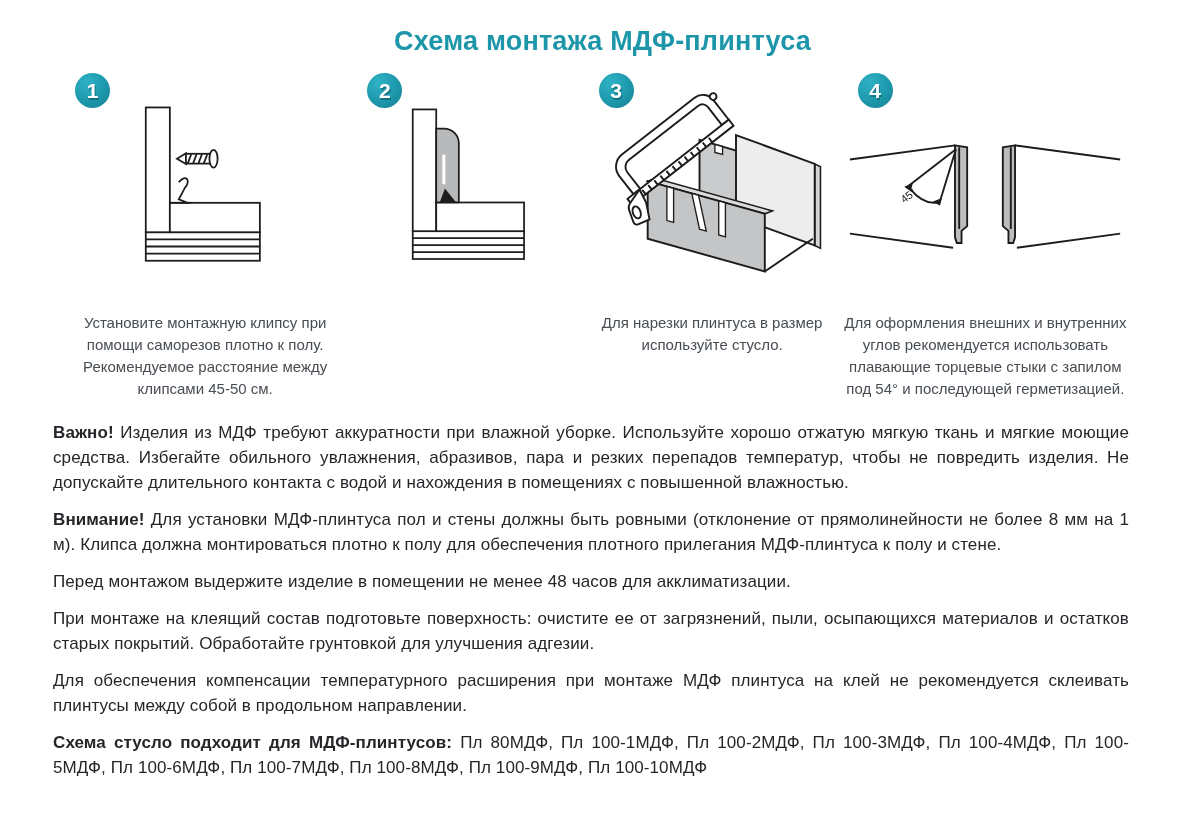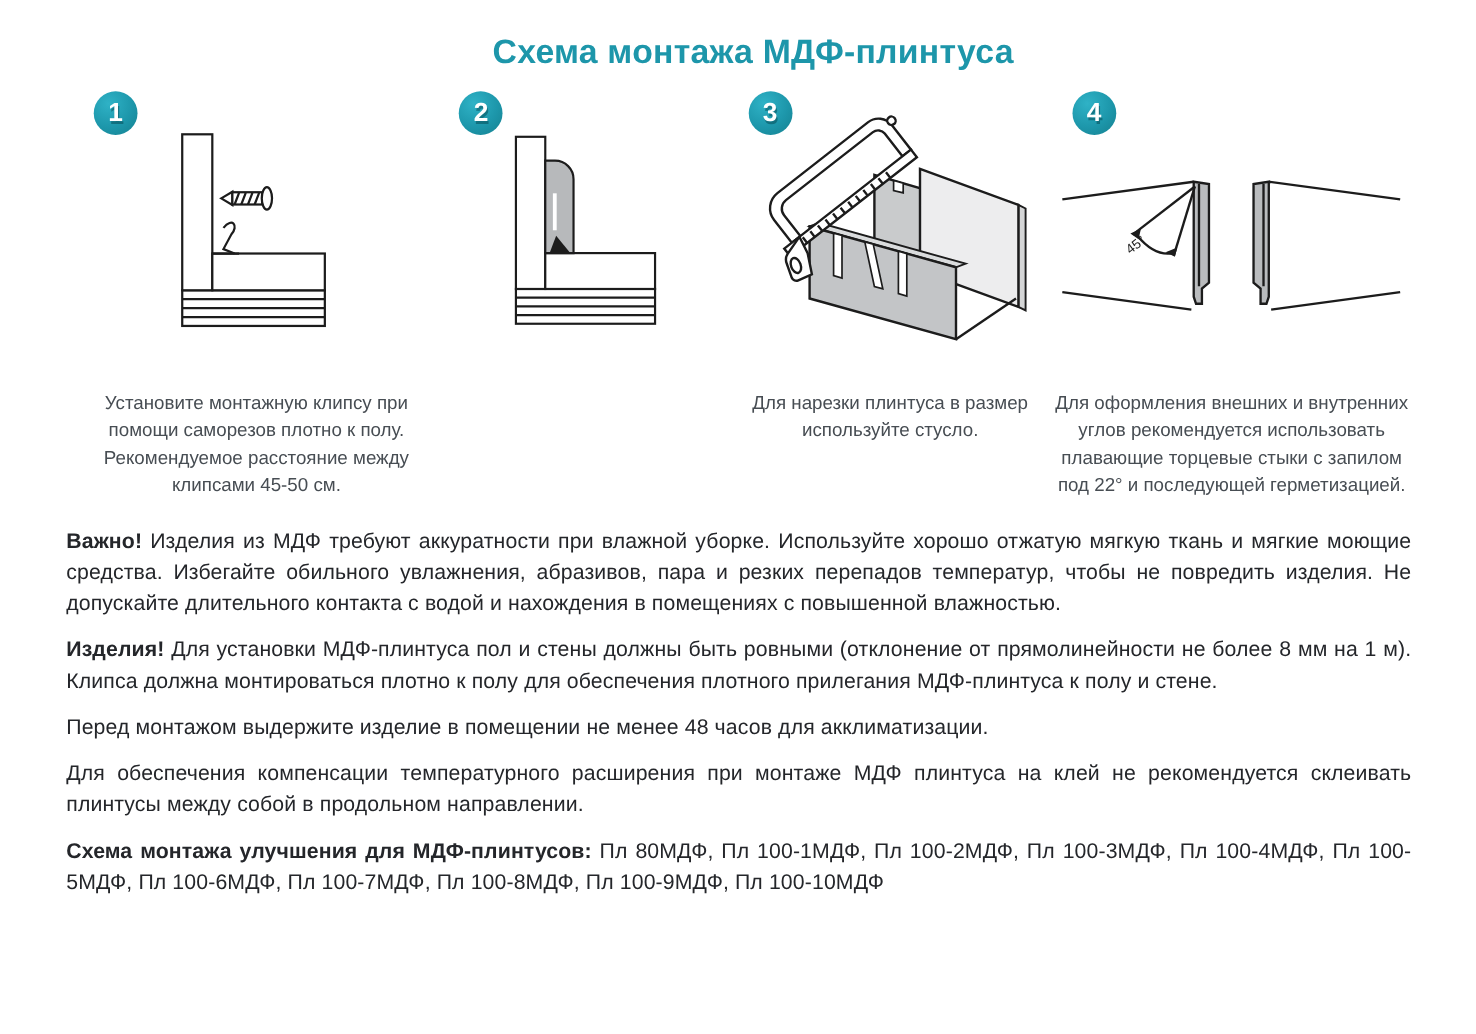--- a/index.html
+++ b/index.html
@@ -147,26 +147,27 @@
           </g>
 
           <line class="ln" x1="119" y1="46" x2="66" y2="87" stroke-width="1.6"></line>
           <line class="ln" x1="119" y1="46" x2="101" y2="105" stroke-width="1.6"></line>
           <path class="ln" d="M70,88 Q84,105 99,103" stroke-width="1.6"></path>
           <polygon points="64,86 73,82 71,91" fill="#1c1c1c"></polygon>
           <polygon points="102,106 94,102 104,98" fill="#1c1c1c"></polygon>
           <text x="64" y="104" font-size="11.5" fill="#1c1c1c" transform="rotate(-38 64 104)" font-family="Liberation Sans, sans-serif">45°</text>
         </svg>
       </div>
-      <p class="caption">Для оформления внешних и внутренних углов рекомендуется использовать плавающие торцевые стыки с запилом под 22° и последующей герметизацией.</p>
+      <p class="caption">Для оформления внешних и внутренних углов рекомендуется использовать плавающие торцевые стыки с запилом под 54° и последующей герметизацией.</p>
     </div>
 
   </div>
 
   <div class="notes">
     <p class="note"><b>Важно!</b> <span>Изделия из МДФ требуют аккуратности при влажной уборке. Используйте хорошо отжатую мягкую ткань и мягкие моющие средства. Избегайте обильного увлажнения, абразивов, пара и резких перепадов температур, чтобы не повредить изделия. Не допускайте длительного контакта с водой и нахождения в помещениях с повышенной влажностью.</span></p>
-    <p class="note"><b>Изделия!</b> <span>Для установки МДФ-плинтуса пол и стены должны быть ровными (отклонение от прямолинейности не более 8 мм на 1 м). Клипса должна монтироваться плотно к полу для обеспечения плотного прилегания МДФ-плинтуса к полу и стене.</span></p>
+    <p class="note"><b>Внимание!</b> <span>Для установки МДФ-плинтуса пол и стены должны быть ровными (отклонение от прямолинейности не более 8 мм на 1 м). Клипса должна монтироваться плотно к полу для обеспечения плотного прилегания МДФ-плинтуса к полу и стене.</span></p>
     <p class="note"><b></b><span>Перед монтажом выдержите изделие в помещении не менее 48 часов для акклиматизации.</span></p>
+    <p class="note"><b></b><span>При монтаже на клеящий состав подготовьте поверхность: очистите ее от загрязнений, пыли, осыпающихся материалов и остатков старых покрытий. Обработайте грунтовкой для улучшения адгезии.</span></p>
     <p class="note"><b></b><span>Для обеспечения компенсации температурного расширения при монтаже МДФ плинтуса на клей не рекомендуется склеивать плинтусы между собой в продольном направлении.</span></p>
-    <p class="note"><b>Схема монтажа улучшения для МДФ-плинтусов:</b> <span>Пл 80МДФ, Пл 100-1МДФ, Пл 100-2МДФ, Пл 100-3МДФ, Пл 100-4МДФ, Пл 100-5МДФ, Пл 100-6МДФ, Пл 100-7МДФ, Пл 100-8МДФ, Пл 100-9МДФ, Пл 100-10МДФ</span></p>
+    <p class="note"><b>Схема стусло подходит для МДФ-плинтусов:</b> <span>Пл 80МДФ, Пл 100-1МДФ, Пл 100-2МДФ, Пл 100-3МДФ, Пл 100-4МДФ, Пл 100-5МДФ, Пл 100-6МДФ, Пл 100-7МДФ, Пл 100-8МДФ, Пл 100-9МДФ, Пл 100-10МДФ</span></p>
   </div>
 
 </div>
 
 </body></html>

